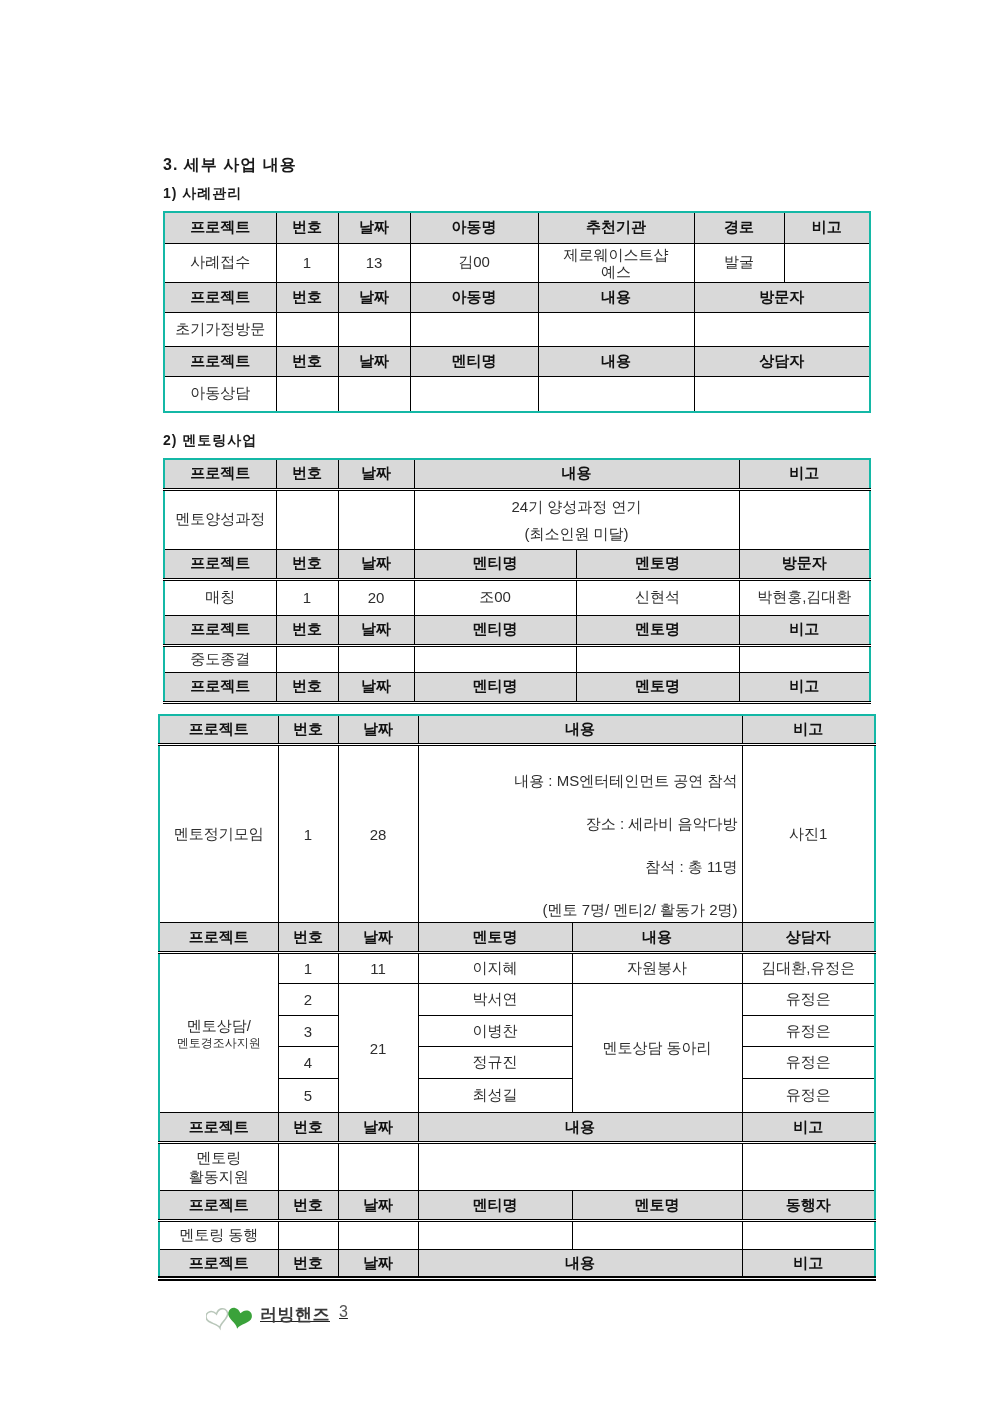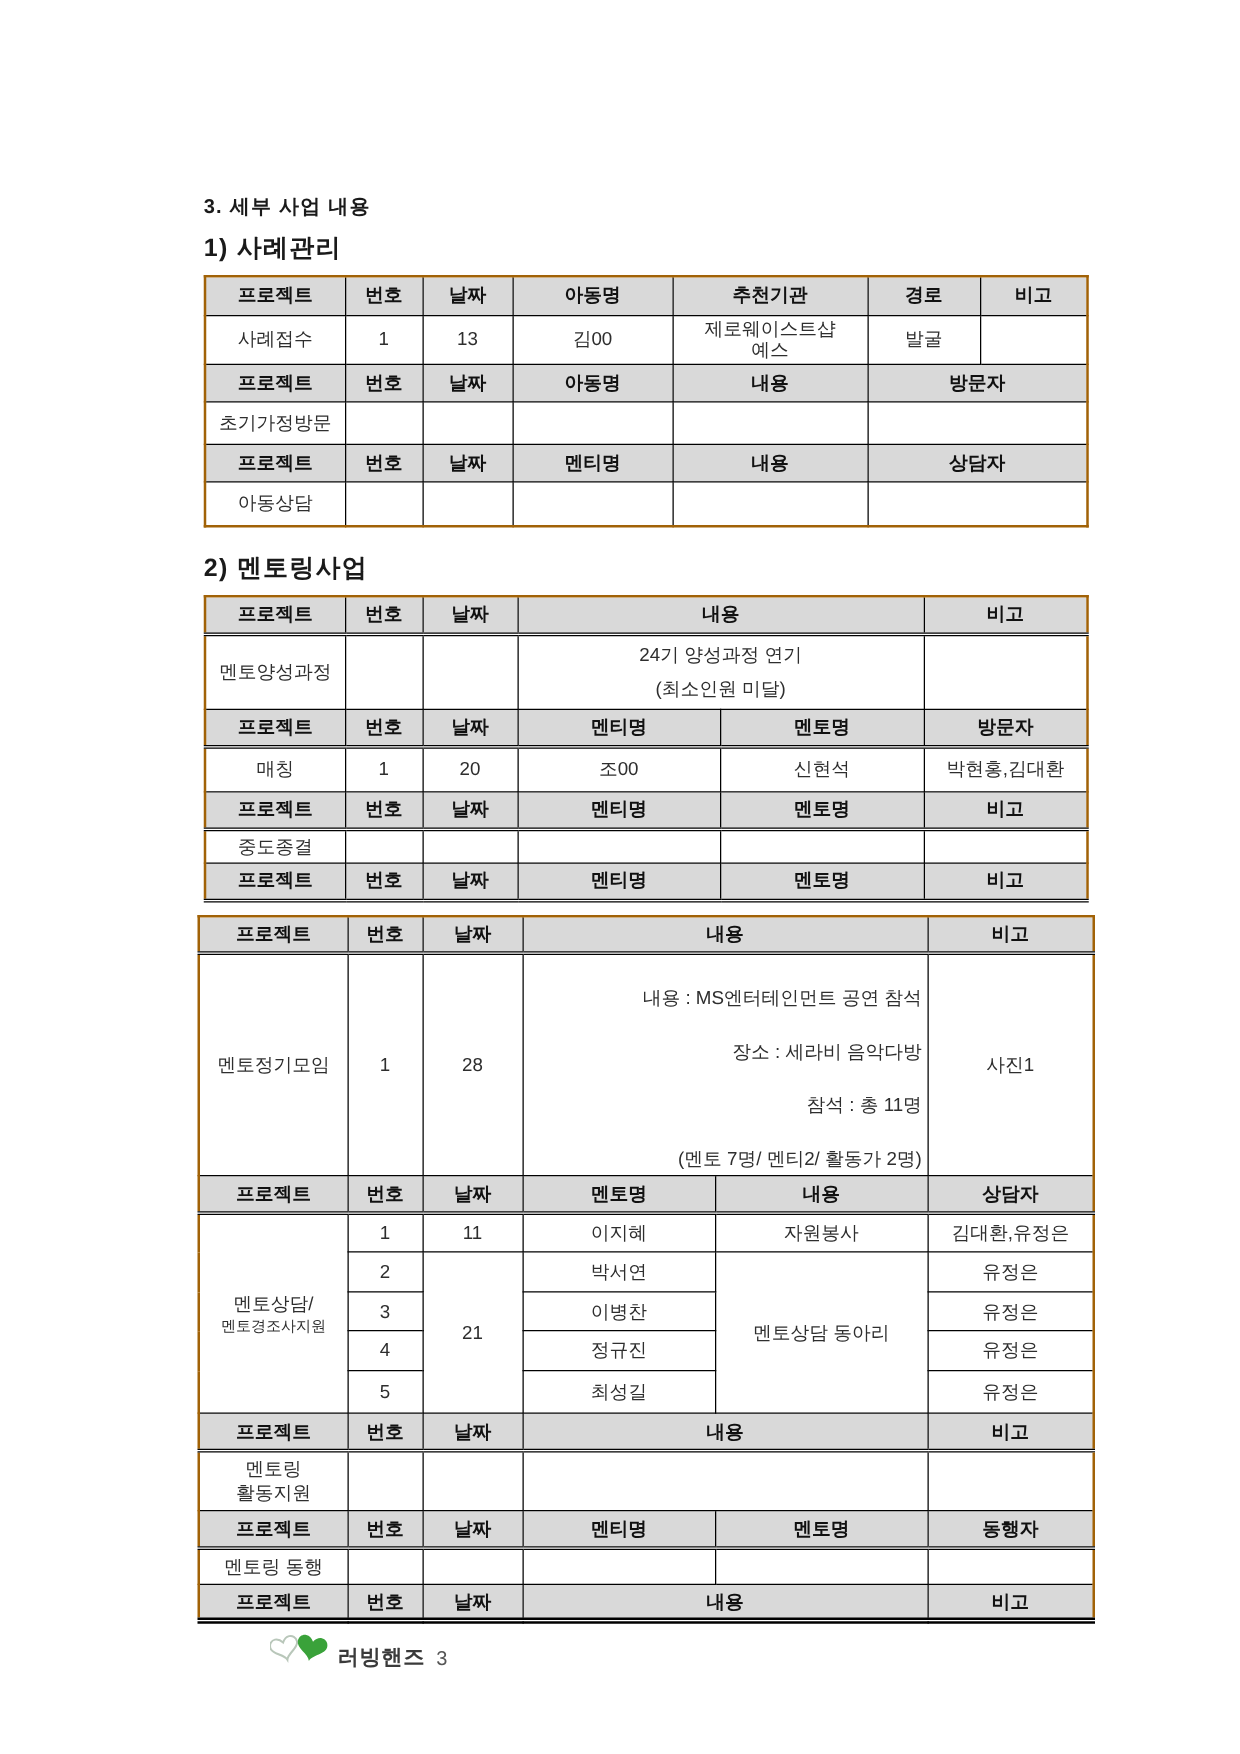--- a/index.html
+++ b/index.html
@@ -21,31 +21,31 @@
   }
   .doc-heading {
     margin-top: 155px;
     font-size: 16px;
     font-weight: 600;
     color: #1a1a1a;
     letter-spacing: 1px;
   }
   .section-heading {
     margin-top: 9px;
-    font-size: 20px;
+    font-size: 14px;
     font-weight: 600;
     color: #1a1a1a;
     letter-spacing: 1px;
   }
   .section-heading.second { margin-top: 19px; }
 
   table {
     border-collapse: collapse;
     table-layout: fixed;
-    border: 2px solid #a16207;
+    border: 2px solid #14b8a6;
   }
   #case-table   { margin-top: 8px;  width: 706px; }
   #mentoring-table-1 { margin-top: 8px; width: 706px; }
   #mentoring-table-2 { margin-top: 10px; margin-left: -5px; width: 716px;
                        border-bottom: 5px double #000; }
   td {
     border: 1.5px solid #000;
     font-size: 15px;
     text-align: center;
     vertical-align: middle;
@@ -62,24 +62,25 @@
     border-bottom: 3px double #000;
   }
   td.left { text-align: left; padding-left: 8px; }
   .line { display: block; line-height: 19px; }
   .line.tall { line-height: 27px; }
   .line.small { font-size: 12px; line-height: 16px; }
   .content-block .line { line-height: 21px; text-align: right; margin-top: 22px; }
 
   .footer {
     position: absolute;
-    left: 216px;
+    left: 206px;
     top: 1303px;
     display: flex;
-    align-items: flex-end;
+    align-items: flex-start;
+    text-decoration: underline;
   }
   .footer .logo-hearts { width: 52px; height: 34px; }
   .brand-text {
     font-size: 17px;
     font-weight: 700;
     color: #3a3a3a;
     letter-spacing: 0.5px;
     margin-left: 2px;
   }
   .page-number {

